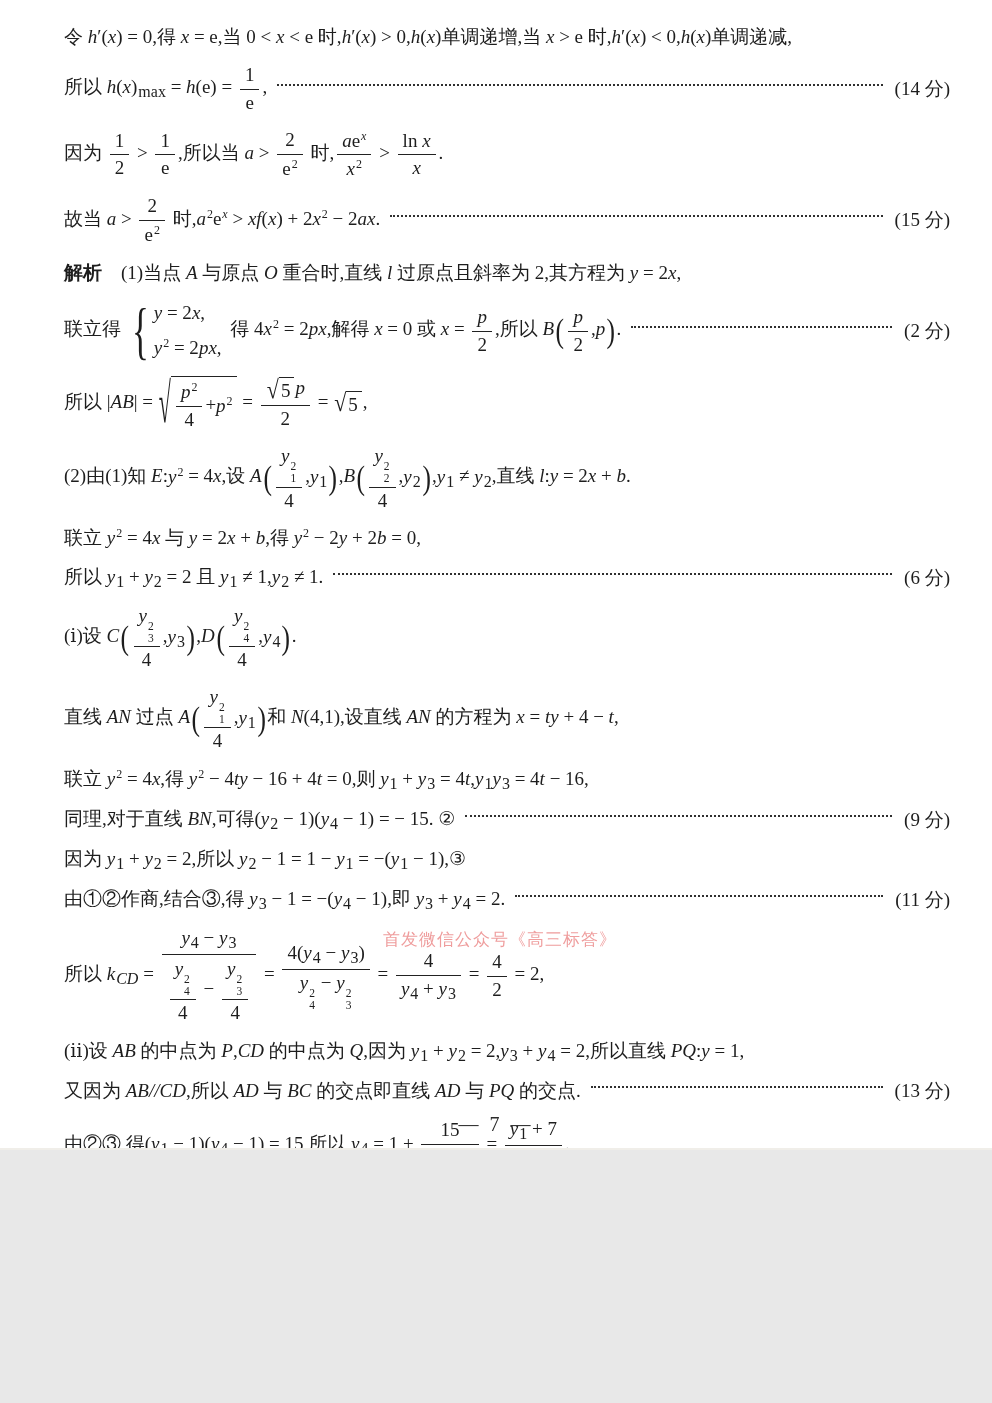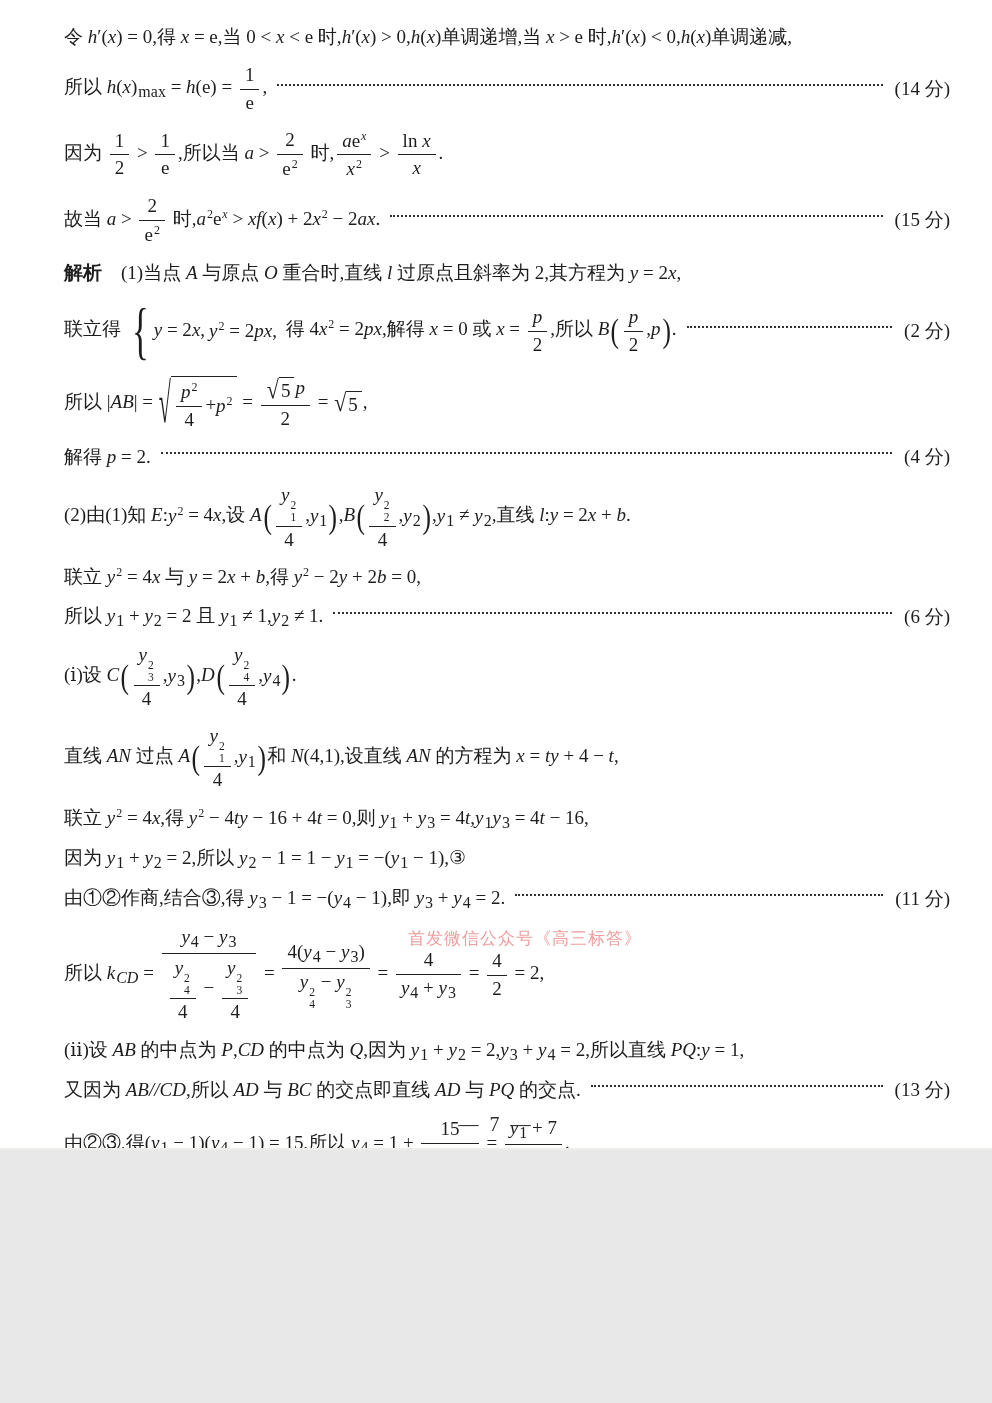--- a/index.html
+++ b/index.html
@@ -25,28 +25,28 @@
        font-size:11.5px;line-height:1.05;vertical-align:-8px;margin:0 1px;}
   .frac{display:inline-flex;flex-direction:column;align-items:center;
         vertical-align:middle;margin:0 3px;line-height:1.2;}
   .fn{padding:1px 5px 2px;border-bottom:1.7px solid #222;align-self:stretch;text-align:center;}
   .fd{padding:2px 5px 0;align-self:stretch;text-align:center;}
   .sqrt{display:inline-flex;align-items:stretch;vertical-align:middle;margin:0 1px;}
   .srad{display:flex;align-items:flex-end;font-size:22px;line-height:0.95;font-weight:400;}
   .sbody{border-top:1.8px solid #222;padding:2px 4px 0 2px;display:inline-flex;align-items:center;}
   .cases{display:inline-flex;align-items:center;vertical-align:middle;margin:0 4px;}
   .cbr{font-size:64px;font-weight:100;line-height:1;transform:scaleX(0.55);margin-right:-4px;}
-  .crows{display:flex;flex-direction:row;gap:4px;padding-left:2px;}
+  .crows{display:flex;flex-direction:column;gap:12px;padding-left:2px;}
   .crow{white-space:nowrap;}
   .bigp{display:inline-block;font-size:34px;font-weight:300;line-height:0;
         vertical-align:middle;transform:scaleX(0.75);}
   .dots{flex:1 1 auto;border-bottom:2.6px dotted #2f2f2f;margin:0 10px;
         align-self:center;position:relative;top:-4px;min-width:0;}
   .score{white-space:nowrap;margin-left:2px;text-align:right;}
-  .wm{position:absolute;left:344px;top:2px;font-size:17px;white-space:nowrap;
+  .wm{position:absolute;left:319px;top:2px;font-size:17px;white-space:nowrap;
       letter-spacing:1px;text-align:center;}
   .footer{position:absolute;bottom:12px;left:0;right:0;text-align:center;
           font-size:20px;letter-spacing:3px;color:#2a2a2a;}
 </style>
 </head>
 <body>
 
 <div id="page">
   <main id="doc">
       <div class="line">
@@ -126,25 +126,20 @@
               </span><span class="it">p</span></span>
             <span class="fd"><span class="rm">2</span></span>
           </span><span class="rm"> = </span><span class="sqrt">
             <span class="srad" style="transform: scaleY(1.14); transform-origin: center bottom;">√</span>
             <span class="sbody">
               <span class="rm">5</span>
             </span>
           </span><span class="rm">,</span></span>
       </div>
       <div class="line">
-        <span class="content"><span class="rm">解得 </span><span class="it">p</span><span class="rm"> = 2.</span></span>
-        <span class="dots"></span>
-        <span class="score">(4 分)</span>
-      </div>
-      <div class="line">
         <span class="content"><span class="rm">(2)由(1)知 </span><span class="it">E</span><span class="rm">:</span><span class="grp"><span class="it">y</span><span class="sp rm">2</span></span><span class="rm"> = 4</span><span class="it">x</span><span class="rm">,设 </span><span class="it">A</span><span class="bigp">(</span><span class="frac">
             <span class="fn"><span class="grp"><span class="it">y</span><span class="stk">
                   <span class="rm">2</span>
                   <span class="rm">1</span>
                 </span></span></span>
             <span class="fd"><span class="rm">4</span></span>
           </span><span class="rm">,</span><span class="grp"><span class="it">y</span><span class="sb rm">1</span></span><span class="bigp">)</span><span class="rm">,</span><span class="it">B</span><span class="bigp">(</span><span class="frac">
             <span class="fn"><span class="grp"><span class="it">y</span><span class="stk">
                   <span class="rm">2</span>
                   <span class="rm">2</span>
@@ -179,20 +174,25 @@
         <span class="content"><span class="rm">直线 </span><span class="it">AN</span><span class="rm"> 过点 </span><span class="it">A</span><span class="bigp">(</span><span class="frac">
             <span class="fn"><span class="grp"><span class="it">y</span><span class="stk">
                   <span class="rm">2</span>
                   <span class="rm">1</span>
                 </span></span></span>
             <span class="fd"><span class="rm">4</span></span>
           </span><span class="rm">,</span><span class="grp"><span class="it">y</span><span class="sb rm">1</span></span><span class="bigp">)</span><span class="rm">和 </span><span class="it">N</span><span class="rm">(4,1),设直线 </span><span class="it">AN</span><span class="rm"> 的方程为 </span><span class="it">x</span><span class="rm"> = </span><span class="it">ty</span><span class="rm"> + 4 − </span><span class="it">t</span><span class="rm">,</span></span>
       </div>
       <div class="line">
         <span class="content"><span class="rm">联立 </span><span class="grp"><span class="it">y</span><span class="sp rm">2</span></span><span class="rm"> = 4</span><span class="it">x</span><span class="rm">,得 </span><span class="grp"><span class="it">y</span><span class="sp rm">2</span></span><span class="rm"> − 4</span><span class="it">ty</span><span class="rm"> − 16 + 4</span><span class="it">t</span><span class="rm"> = 0,则 </span><span class="grp"><span class="it">y</span><span class="sb rm">1</span></span><span class="rm"> + </span><span class="grp"><span class="it">y</span><span class="sb rm">3</span></span><span class="rm"> = 4</span><span class="it">t</span><span class="rm">,</span><span class="grp"><span class="it">y</span><span class="sb rm">1</span></span><span class="grp"><span class="it">y</span><span class="sb rm">3</span></span><span class="rm"> = 4</span><span class="it">t</span><span class="rm"> − 16,</span></span>
+      </div>
+      <div class="line">
+        <span class="content"><span class="rm">同理,对于直线 </span><span class="it">BN</span><span class="rm">,可得(</span><span class="grp"><span class="it">y</span><span class="sb rm">2</span></span><span class="rm"> − 1)(</span><span class="grp"><span class="it">y</span><span class="sb rm">4</span></span><span class="rm"> − 1) = − 15. ②</span></span>
+        <span class="dots"></span>
+        <span class="score">(9 分)</span>
       </div>
       <div class="line">
         <span class="content"><span class="rm">因为 </span><span class="grp"><span class="it">y</span><span class="sb rm">1</span></span><span class="rm"> + </span><span class="grp"><span class="it">y</span><span class="sb rm">2</span></span><span class="rm"> = 2,所以 </span><span class="grp"><span class="it">y</span><span class="sb rm">2</span></span><span class="rm"> − 1 = 1 − </span><span class="grp"><span class="it">y</span><span class="sb rm">1</span></span><span class="rm"> = −(</span><span class="grp"><span class="it">y</span><span class="sb rm">1</span></span><span class="rm"> − 1),③</span></span>
       </div>
       <div class="line">
         <span class="content"><span class="rm">由①②作商,结合③,得 </span><span class="grp"><span class="it">y</span><span class="sb rm">3</span></span><span class="rm"> − 1 = −(</span><span class="grp"><span class="it">y</span><span class="sb rm">4</span></span><span class="rm"> − 1),即 </span><span class="grp"><span class="it">y</span><span class="sb rm">3</span></span><span class="rm"> + </span><span class="grp"><span class="it">y</span><span class="sb rm">4</span></span><span class="rm"> = 2.</span></span>
         <span class="dots"></span>
         <span class="score">(11 分)</span>
       </div>
       <div class="line">

